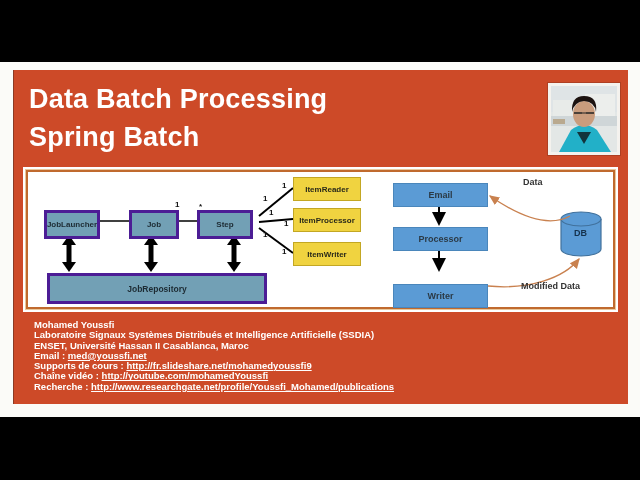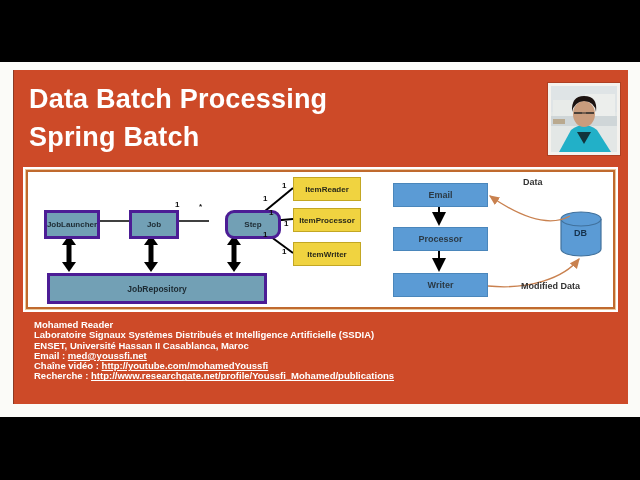--- a/index.html
+++ b/index.html
@@ -108,21 +108,21 @@
           <path d="M547 49 C 527 60, 500 52, 467 29" fill="none" stroke="#c9814f" stroke-width="1.3" marker-end="url(#tanArw)"></path>
           <path d="M465 119 C 506 123, 541 111, 556 92" fill="none" stroke="#c9814f" stroke-width="1.3" marker-end="url(#tanArw)"></path>
         </svg>
 
         <div class="dbox bl" style="left:21px;top:43px;width:50px;height:23px;">
             <span>JobLauncher</span>
           </div>
         <div class="dbox bl" style="left:106px;top:43px;width:44px;height:23px;">
             <span>Job</span>
           </div>
-        <div class="dbox bl" style="left:202px;top:43px;width:50px;height:23px;border-radius:9px;">
+        <div class="dbox bl" style="left:174px;top:43px;width:50px;height:23px;">
             <span>Step</span>
           </div>
         <div class="dbox bl" style="left:24px;top:106px;width:214px;height:25px;font-size:8.5px;">
             <span>JobRepository</span>
           </div>
 
         <div class="dbox yl" style="left:270px;top:10px;width:66px;height:22px;">
             <span>ItemReader</span>
           </div>
         <div class="dbox yl" style="left:270px;top:41px;width:66px;height:22px;justify-content:center;">
@@ -140,34 +140,35 @@
         <span class="mult" style="left:259px;top:14px;">1</span>
         <span class="mult" style="left:261px;top:52px;">1</span>
         <span class="mult" style="left:259px;top:80px;">1</span>
 
         <div class="dbox br" style="left:370px;top:16px;width:93px;height:22px;">
             <span>Email</span>
           </div>
         <div class="dbox br" style="left:370px;top:60px;width:93px;height:22px;">
             <span>Processor</span>
           </div>
-        <div class="dbox br" style="left:370px;top:106px;width:93px;height:22px;">
+        <div class="dbox br" style="left:370px;top:117px;width:93px;height:22px;">
             <span>Writer</span>
           </div>
 
         <span class="flow-label" style="left:500px;top:10px;">Data</span>
         <span class="flow-label" style="left:498px;top:114px;">Modified Data</span>
         <span class="flow-label" style="left:551px;top:61px;color:#15324d;">DB</span>
       </div>
 
       <div class="footer">
-        <div><span>Mohamed Reader</span></div>
+        <div><span>Mohamed Youssfi</span></div>
         <div><span>Laboratoire Signaux Systèmes Distribués et Intelligence Artificielle (SSDIA)</span></div>
         <div><span>ENSET, Université Hassan II Casablanca, Maroc</span></div>
         <div><span>Email : </span><span class="lnk">med@youssfi.net</span></div>
+        <div><span>Supports de cours : </span><span class="lnk">http://fr.slideshare.net/mohamedyoussfi9</span></div>
         <div><span>Chaîne vidéo : </span><span class="lnk">http://youtube.com/mohamedYoussfi</span></div>
         <div><span>Recherche : </span><span class="lnk">http://www.researchgate.net/profile/Youssfi_Mohamed/publications</span></div>
       </div>
 
     </div>
   </div>
 
   <div class="bar bottom"></div>
 </div>
 

